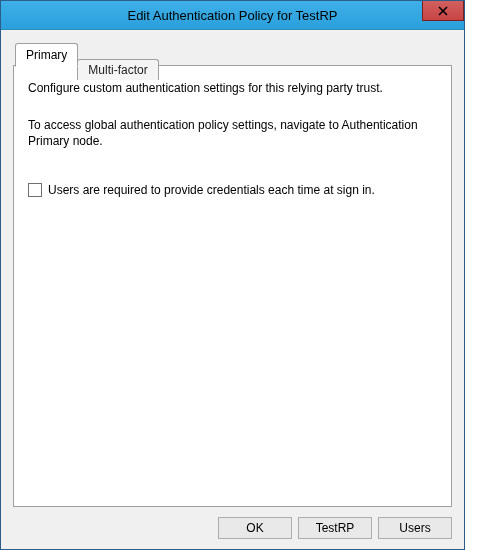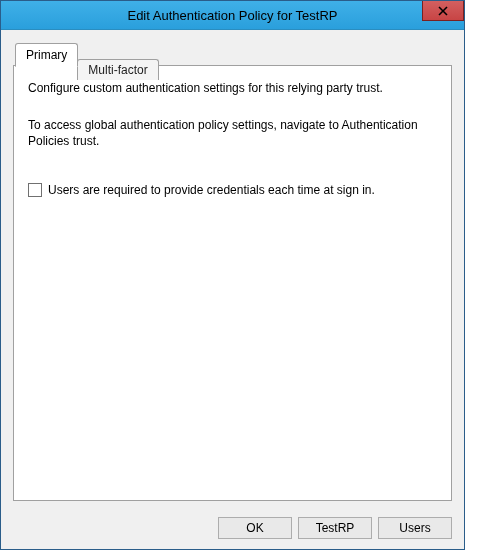--- a/index.html
+++ b/index.html
@@ -131,21 +131,21 @@
     height: 14px;
     border: 1px solid #707070;
     background: #fff;
     box-sizing: border-box;
     flex: 0 0 auto;
   }
   .button-row {
     display: flex;
     justify-content: flex-end;
     gap: 6px;
-    padding-top: 16px;
+    padding-top: 10px;
   }
   .btn {
     min-width: 74px;
     height: 22px;
     background: #e9e9e9;
     border: 1px solid #adadad;
     font-size: 12px;
     color: #000;
     display: inline-flex;
     align-items: center;
@@ -179,21 +179,21 @@
         <div class="tab active">
           <span>Primary</span>
         </div>
         <div class="tab inactive">
           <span>Multi-factor</span>
         </div>
       </div>
 
       <div class="tab-page">
         <p>Configure custom authentication settings for this relying party trust.</p>
-        <p>To access global authentication policy settings, navigate to Authentication Policies trust.</p>
+        <p>To access global authentication policy settings, navigate to Authentication Primary node.</p>
 
         <div class="checkbox-row">
           <div class="checkbox"></div>
           <span>Users are required to provide credentials each time at sign in.</span>
         </div>
       </div>
 
     </div>
 
     <div class="button-row">

